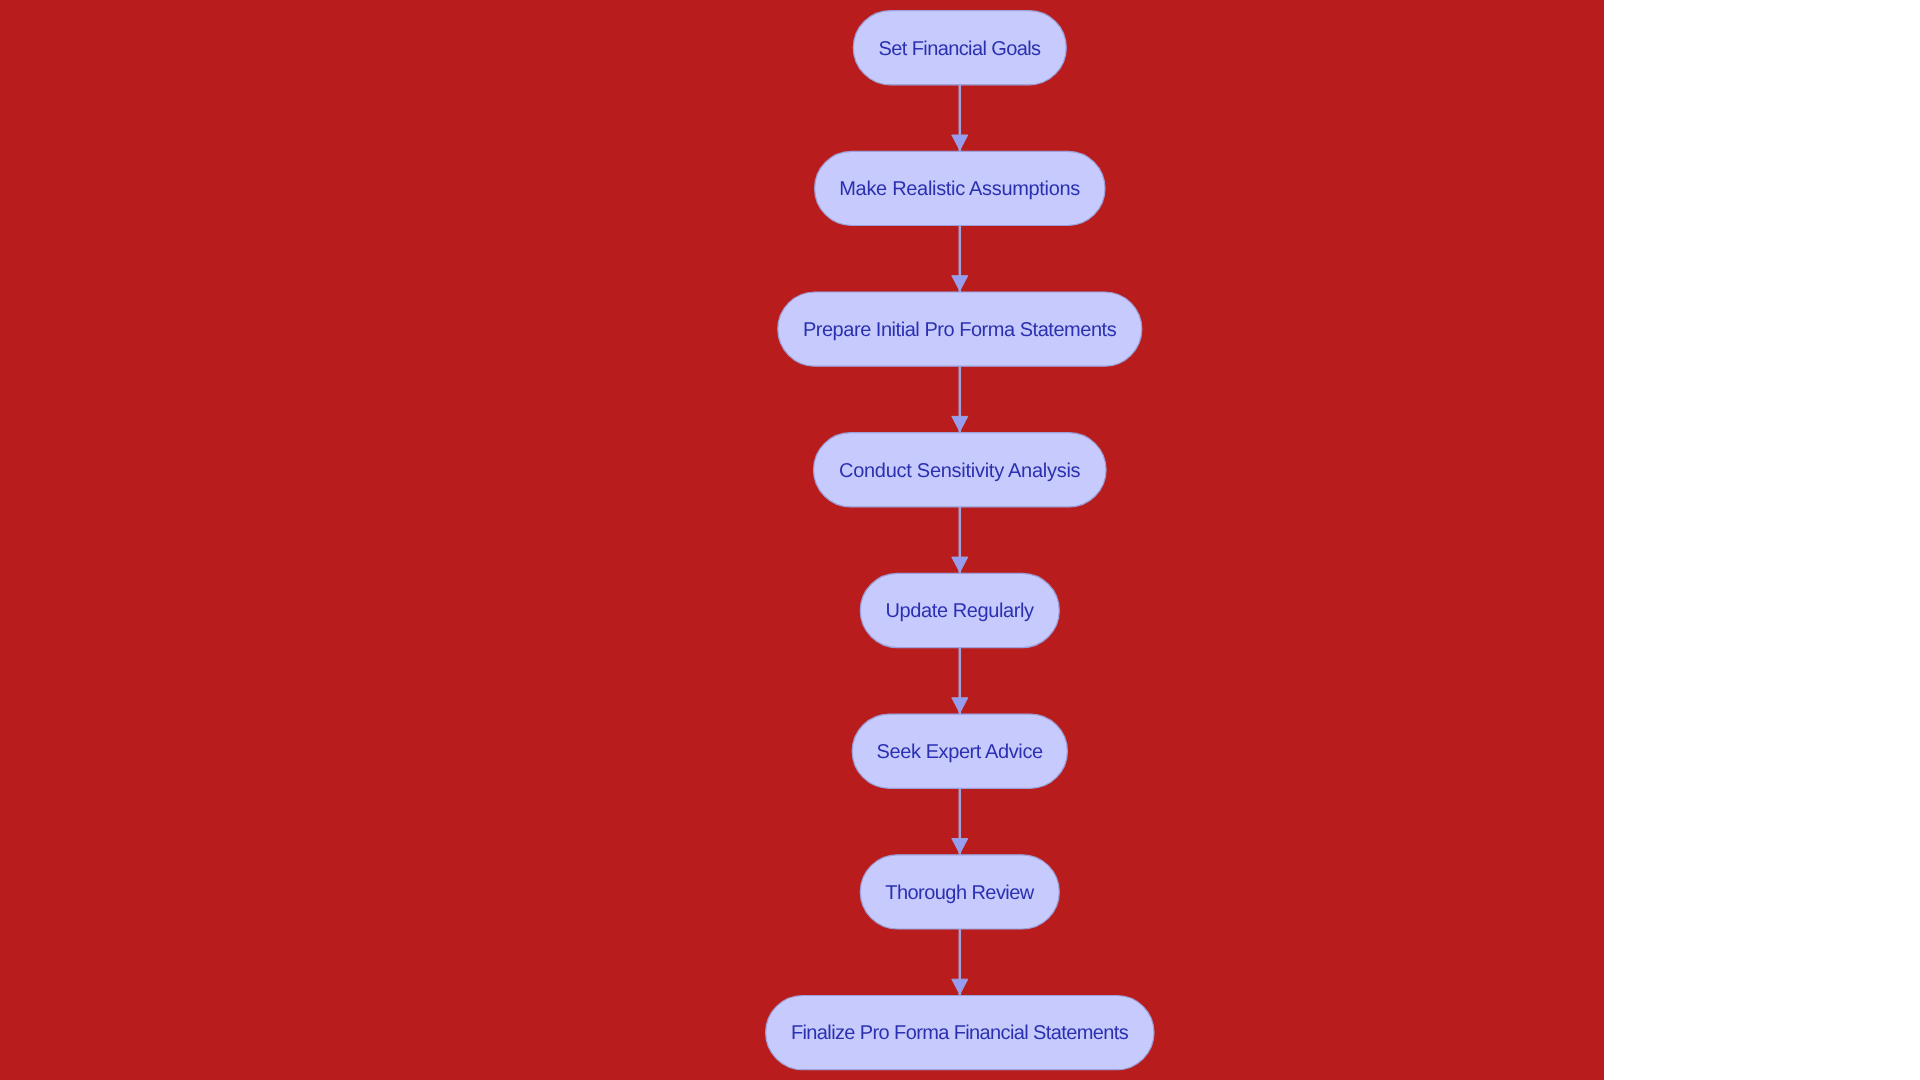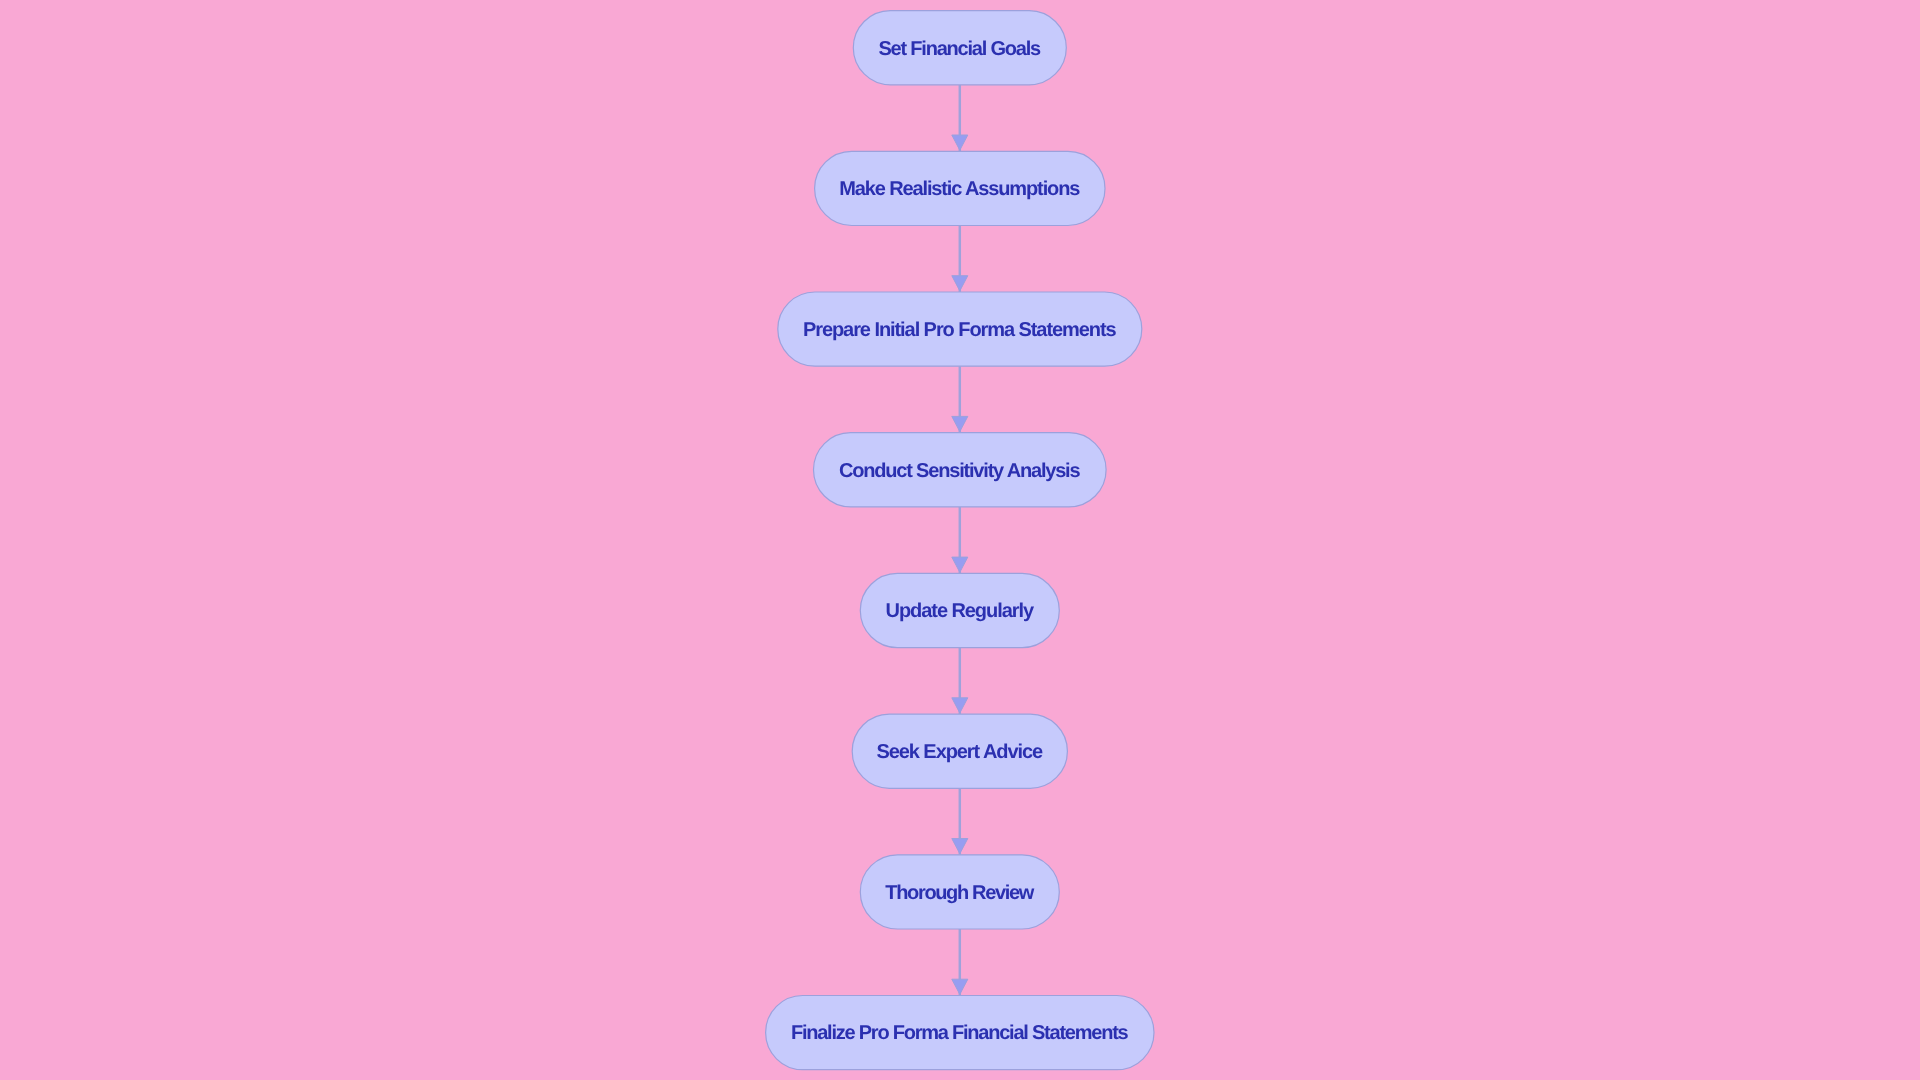--- a/index.html
+++ b/index.html
@@ -1,19 +1,19 @@
 <!DOCTYPE html>
 <html><head>
 <meta charset="utf-8">
 <title>Pro Forma Financial Statement Flowchart</title>
 <style>
   html,body{margin:0;padding:0;}
   body{width:1920px;height:1080px;background:#ffffff;overflow:hidden;
        font-family:"Liberation Sans",sans-serif;}
-  #canvas{position:relative;width:1920px;height:1080px;background:#f9a8d4;font-weight:bold;}
+  #canvas{position:relative;width:1604px;height:1080px;background:#b91c1c;}
   #flow{position:absolute;left:0;top:0;width:1920px;height:1080px;display:block;}
 
   
   .node-shape{shape-rendering:geometricPrecision;
               fill:#c6cafc;stroke:#9ca1dc;stroke-width:1.2;}
 
   
   .node-label{font-family:"Liberation Sans",sans-serif;
               font-size:20px;
               text-anchor:middle;dominant-baseline:alphabetic;fill:#2b30b0;

